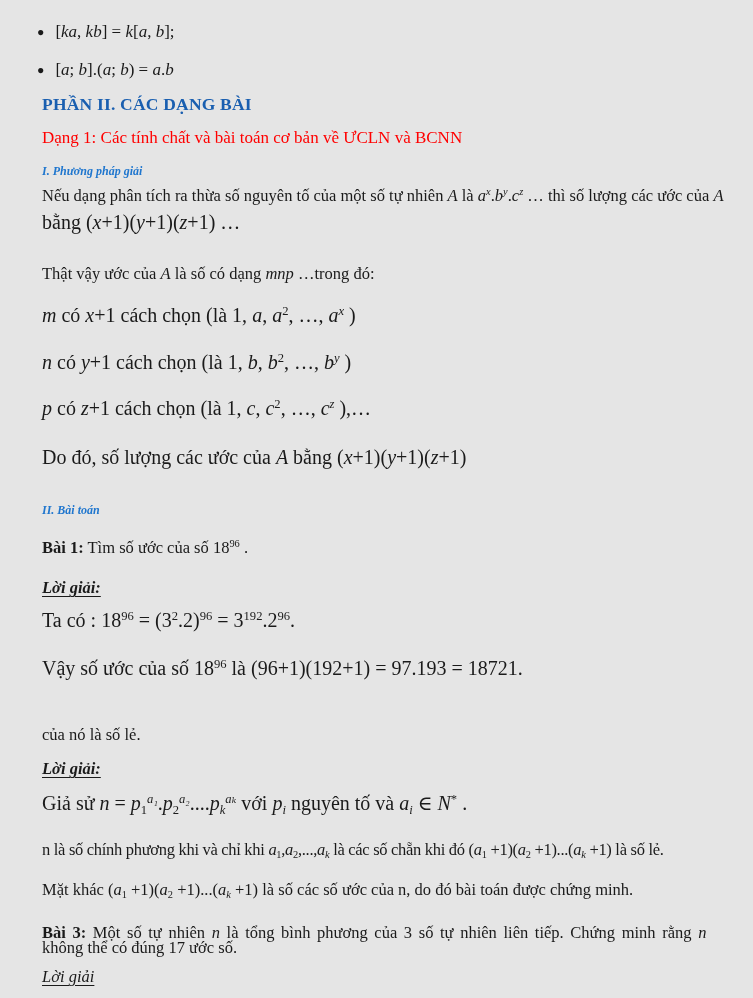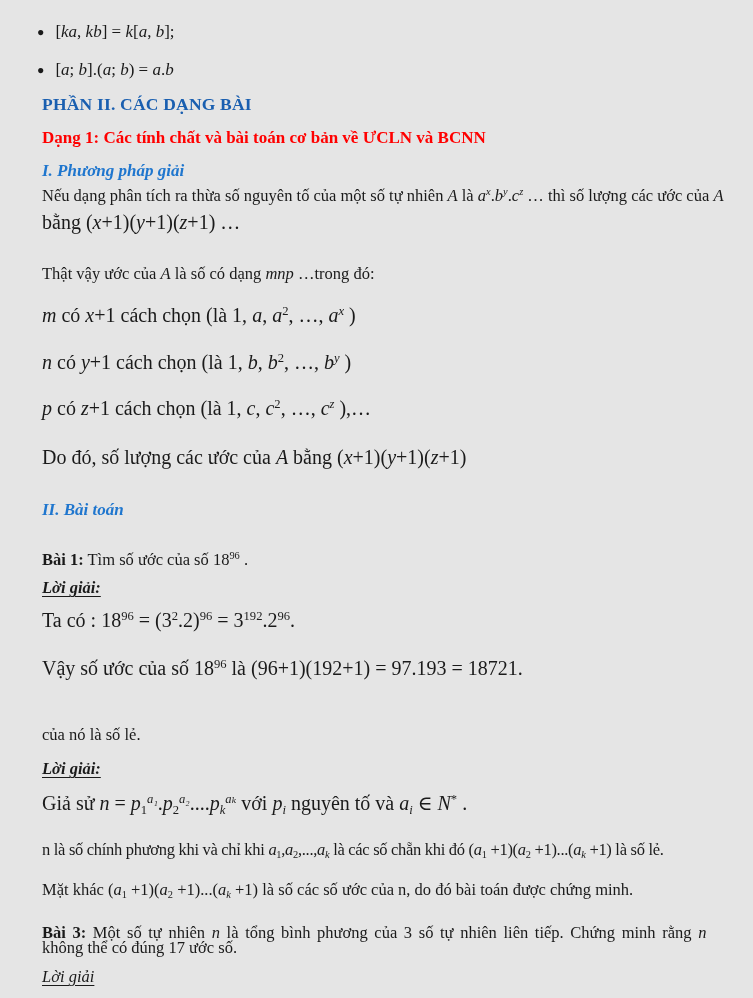--- a/index.html
+++ b/index.html
@@ -19,22 +19,22 @@
   .ln {
     position: absolute;
     left: 42px;
     white-space: nowrap;
     font-size: 16.5px;
     line-height: 24px;
     color: #1a1a1a;
   }
   .ln.bullet-line { left: 37px; font-size: 17px; }
   .h1 { font-weight: bold; font-size: 17.5px; letter-spacing: 0.2px; }
-  .h2 { font-weight: bold; font-size: 17px; }
-  .h3 { font-weight: bold; font-style: italic; font-size: 17px; }
+  .h2 { font-weight: normal; font-size: 17px; }
+  .h3 { font-weight: bold; font-style: italic; font-size: 12px; }
   .formula { font-size: 20px; }
   .tight { letter-spacing: -0.3px; }
   .wide { word-spacing: 2.5px; margin-top: 9px; }
   .wide2 { word-spacing: 1.2px; }
 
   
   .i { font-style: italic; }
   .b { font-weight: bold; }
   .sup  { font-size: 0.63em; position: relative; top: -0.55em; }
   .supi { font-size: 0.63em; position: relative; top: -0.55em; font-style: italic; }
@@ -62,21 +62,21 @@
   <div class="ln" style="top:262px"><span>Thật vậy ước của </span><span class="i">A</span><span> là số có dạng </span><span class="i">mnp</span><span> …trong đó:</span></div>
 
   <div class="ln formula" style="top:303px"><span class="i">m</span><span> có </span><span class="i">x</span><span>+1 cách chọn (là 1, </span><span class="i">a</span><span>, </span><span class="i">a</span><span class="sup">2</span><span>, …, </span><span class="i">a</span><span class="supi">x</span><span> )</span></div>
   <div class="ln formula" style="top:350px"><span class="i">n</span><span> có </span><span class="i">y</span><span>+1 cách chọn (là 1, </span><span class="i">b</span><span>, </span><span class="i">b</span><span class="sup">2</span><span>, …, </span><span class="i">b</span><span class="supi">y</span><span> )</span></div>
   <div class="ln formula" style="top:396px"><span class="i">p</span><span> có </span><span class="i">z</span><span>+1 cách chọn (là 1, </span><span class="i">c</span><span>, </span><span class="i">c</span><span class="sup">2</span><span>, …, </span><span class="i">c</span><span class="supi">z</span><span> ),…</span></div>
 
   <div class="ln formula" style="top:445px"><span>Do đó, số lượng các ước của </span><span class="i">A</span><span> bằng </span><span>(</span><span class="i">x</span><span>+1)(</span><span class="i">y</span><span>+1)(</span><span class="i">z</span><span>+1)</span></div>
 
   <div class="ln h3" style="top: 498px; color: rgb(31, 118, 206);"><span>II. Bài toán</span></div>
 
-  <div class="ln" style="top:548px"><span class="b">Bài 1:</span><span> Tìm số ước của số 18</span><span class="sup">96</span><span> .</span></div>
+  <div class="ln" style="top:536px"><span class="b">Bài 1:</span><span> Tìm số ước của số 18</span><span class="sup">96</span><span> .</span></div>
   <div class="ln" style="top:576px"><span class="lg">Lời giải:</span></div>
   <div class="ln formula" style="top:608px"><span>Ta có : 18</span><span class="sup">96</span><span> = </span><span>(</span><span>3</span><span class="sup">2</span><span>.2</span><span>)</span><span class="sup">96</span><span> = 3</span><span class="sup">192</span><span>.2</span><span class="sup">96</span><span>.</span></div>
   <div class="ln formula" style="top:656px"><span>Vậy số ước của số 18</span><span class="sup">96</span><span> là </span><span>(96+1)(192+1) = 97.193 = 18721.</span></div>
 
   <div class="ln" style="top:723px"><span>của nó là số lẻ.</span></div>
   <div class="ln" style="top:757px"><span class="lg">Lời giải:</span></div>
   <div class="ln formula" style="top:791px"><span>Giả sử </span><span class="i">n</span><span> = </span><span class="i">p</span><span class="sub">1</span><span class="supi">a₁</span><span>.</span><span class="i">p</span><span class="sub">2</span><span class="supi">a₂</span><span>....</span><span class="i">p</span><span class="subi">k</span><span class="supi">aₖ</span><span> với </span><span class="i">p</span><span class="subi">i</span><span> nguyên tố và </span><span class="i">a</span><span class="subi">i</span><span> ∈ </span><span class="i">N</span><span class="sup">*</span><span> .</span></div>
   <div class="ln tight" style="top:838px"><span> n là số chính phương khi và chỉ khi </span><span class="i">a</span><span class="sub">1</span><span>,</span><span class="i">a</span><span class="sub">2</span><span>,...,</span><span class="i">a</span><span class="subi">k</span><span> là các số chẵn khi đó </span><span>(</span><span class="i">a</span><span class="sub">1</span><span> +1)(</span><span class="i">a</span><span class="sub">2</span><span> +1)...(</span><span class="i">a</span><span class="subi">k</span><span> +1)</span><span> là số lẻ.</span></div>
   <div class="ln" style="top:878px"><span>Mặt khác </span><span>(</span><span class="i">a</span><span class="sub">1</span><span> +1)(</span><span class="i">a</span><span class="sub">2</span><span> +1)...(</span><span class="i">a</span><span class="subi">k</span><span> +1)</span><span> là số các số ước của n, do đó bài toán được chứng minh.</span></div>
 

